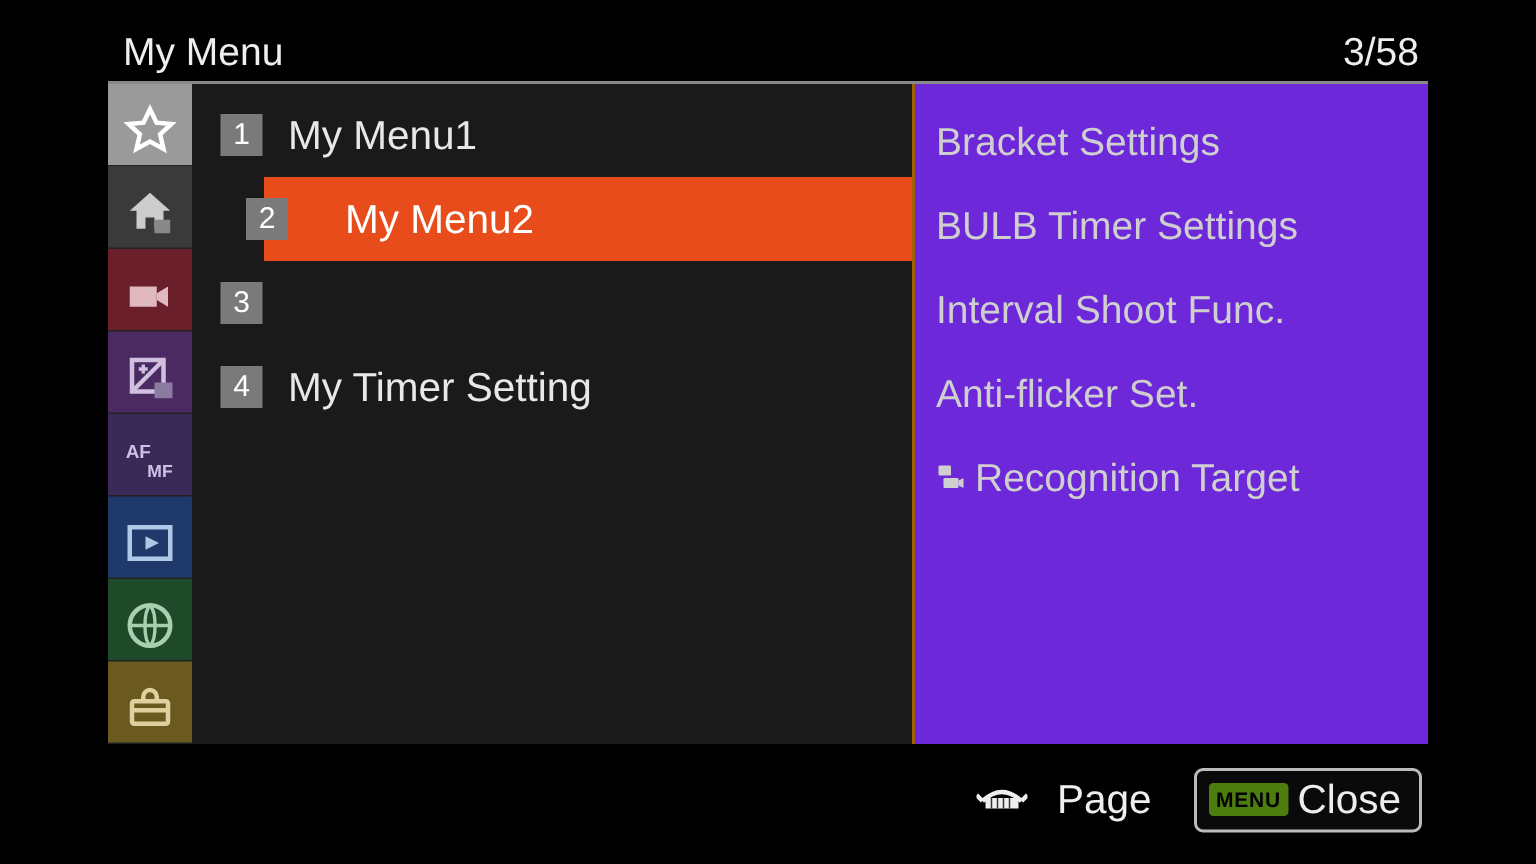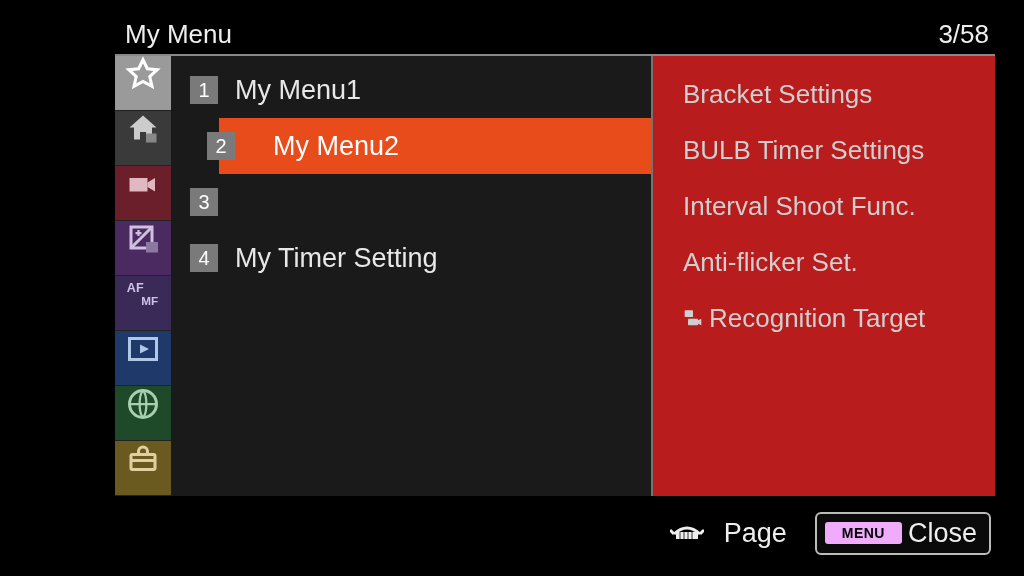--- a/index.html
+++ b/index.html
@@ -11,21 +11,20 @@
       font-family: Arial, Helvetica, sans-serif;
       color: #e8e8e8;
       position: relative;
     }
     .screen {
       position: absolute;
       left: 72px;
       top: 18px;
       width: 880px;
       height: 540px;
-      margin-left: 43px;
     }
     .header {
       display: flex;
       justify-content: space-between;
       align-items: center;
       height: 38px;
       padding: 0 6px 4px 10px;
       font-size: 26px;
       color: #eee;
       border-bottom: 2px solid #888;
@@ -37,21 +36,21 @@
     .sidebar {
       width: 56px;
       display: flex;
       flex-direction: column;
       border-right: 1px solid #333;
     }
     .tab {
       width: 56px;
       height: 55px;
       display: flex;
-      align-items: flex-start;
+      align-items: flex-end;
       justify-content: center;
       border-bottom: 1px solid #222;
     }
     .tab svg { width: 36px; height: 36px; }
     .tab-star    { background: #9a9a9a; }
     .tab-home    { background: #3a3a3a; }
     .tab-video   { background: #6a1f2a; }
     .tab-expo    { background: #4a2a60; }
     .tab-afmf    { background: #3a2a58; }
     .tab-play    { background: #1f3a6a; }
@@ -96,23 +95,23 @@
       align-items: center;
       justify-content: center;
       font-size: 20px;
       font-weight: 500;
     }
     .menu-row.selected .num-badge {
       background: #7a7a7a;
     }
     .right-panel {
       flex: 1;
-      background: #b91c1c;
-      padding: 10px 0 0 30px;
-      border-left: 2px solid #737373;
+      background: #6d28d9;
+      padding: 10px 0 0 14px;
+      border-left: 2px solid #a16207;
     }
     .right-item {
       height: 56px;
       display: flex;
       align-items: center;
       font-size: 26px;
       color: #cfcfcf;
       gap: 6px;
     }
     .footer {
@@ -135,25 +134,25 @@
     .close-btn {
       border: 2px solid #bbb;
       border-radius: 6px;
       padding: 4px 12px 4px 8px;
       display: flex;
       align-items: center;
       gap: 6px;
       background: #0a0a0a;
     }
     .menu-pill {
-      background: #f0abfc;
+      background: #4d7c0f;
       color: #000;
       font-size: 14px;
       font-weight: bold;
-      padding: 3px 17px;
+      padding: 3px 5px;
       border-radius: 3px;
       letter-spacing: 0.5px;
     }
     .cam-icon svg { width: 20px; height: 20px; }
   </style>
 </head>
 <body>
 
 <div class="screen">
 

